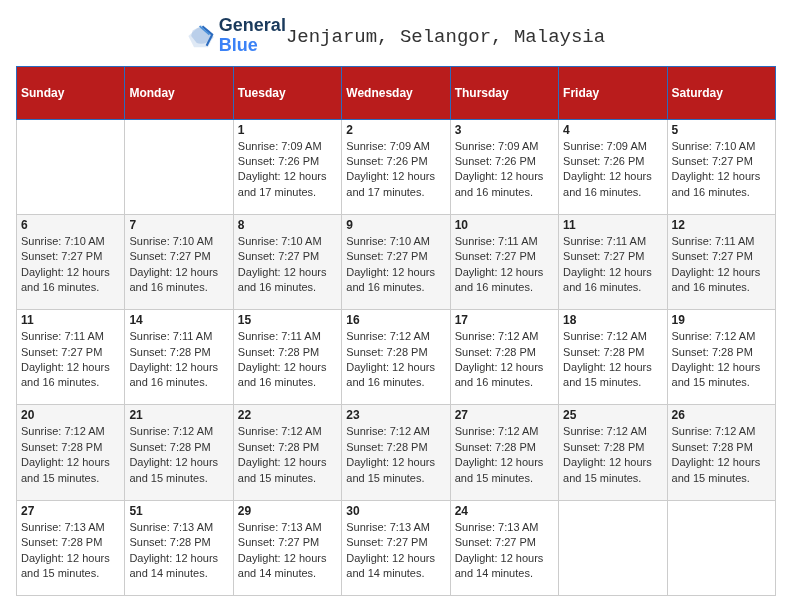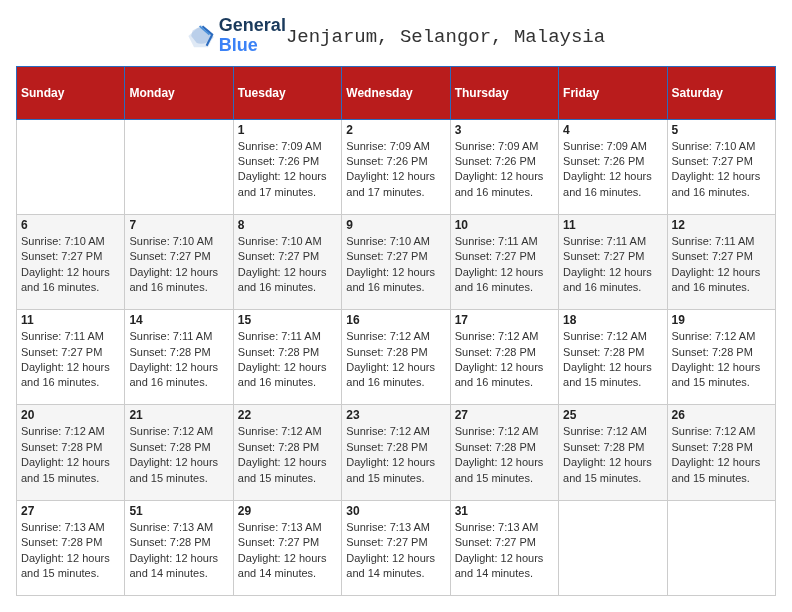--- a/index.html
+++ b/index.html
@@ -321,21 +321,21 @@
 Sunset: 7:27 PM
 Daylight: 12 hours and 14 minutes.</div>
           </td>
           <td>
             <div class="day-num">30</div>
             <div class="day-info" style="white-space: pre-line;">Sunrise: 7:13 AM
 Sunset: 7:27 PM
 Daylight: 12 hours and 14 minutes.</div>
           </td>
           <td>
-            <div class="day-num">31</div>
+            <div class="day-num">24</div>
             <div class="day-info" style="white-space: pre-line;">Sunrise: 7:13 AM
 Sunset: 7:27 PM
 Daylight: 12 hours and 14 minutes.</div>
           </td>
           <td class="empty-cell"></td>
           <td class="empty-cell"></td>
         </tr>
       </tbody>
   </table>
 </div>

